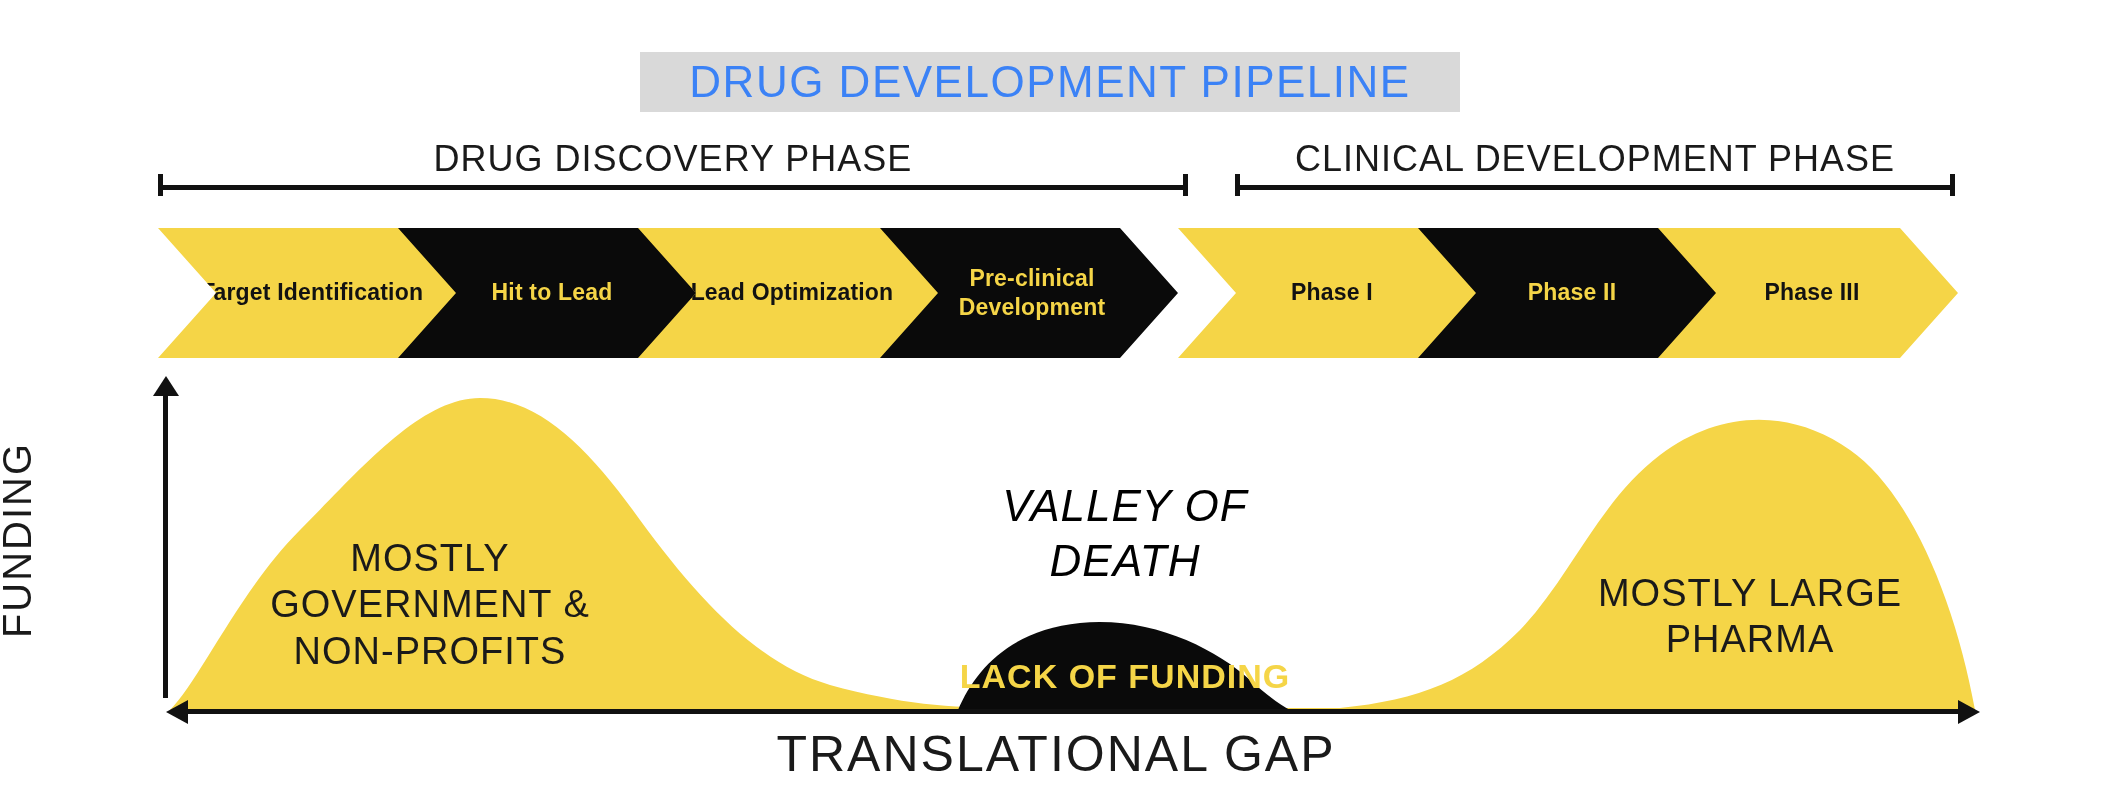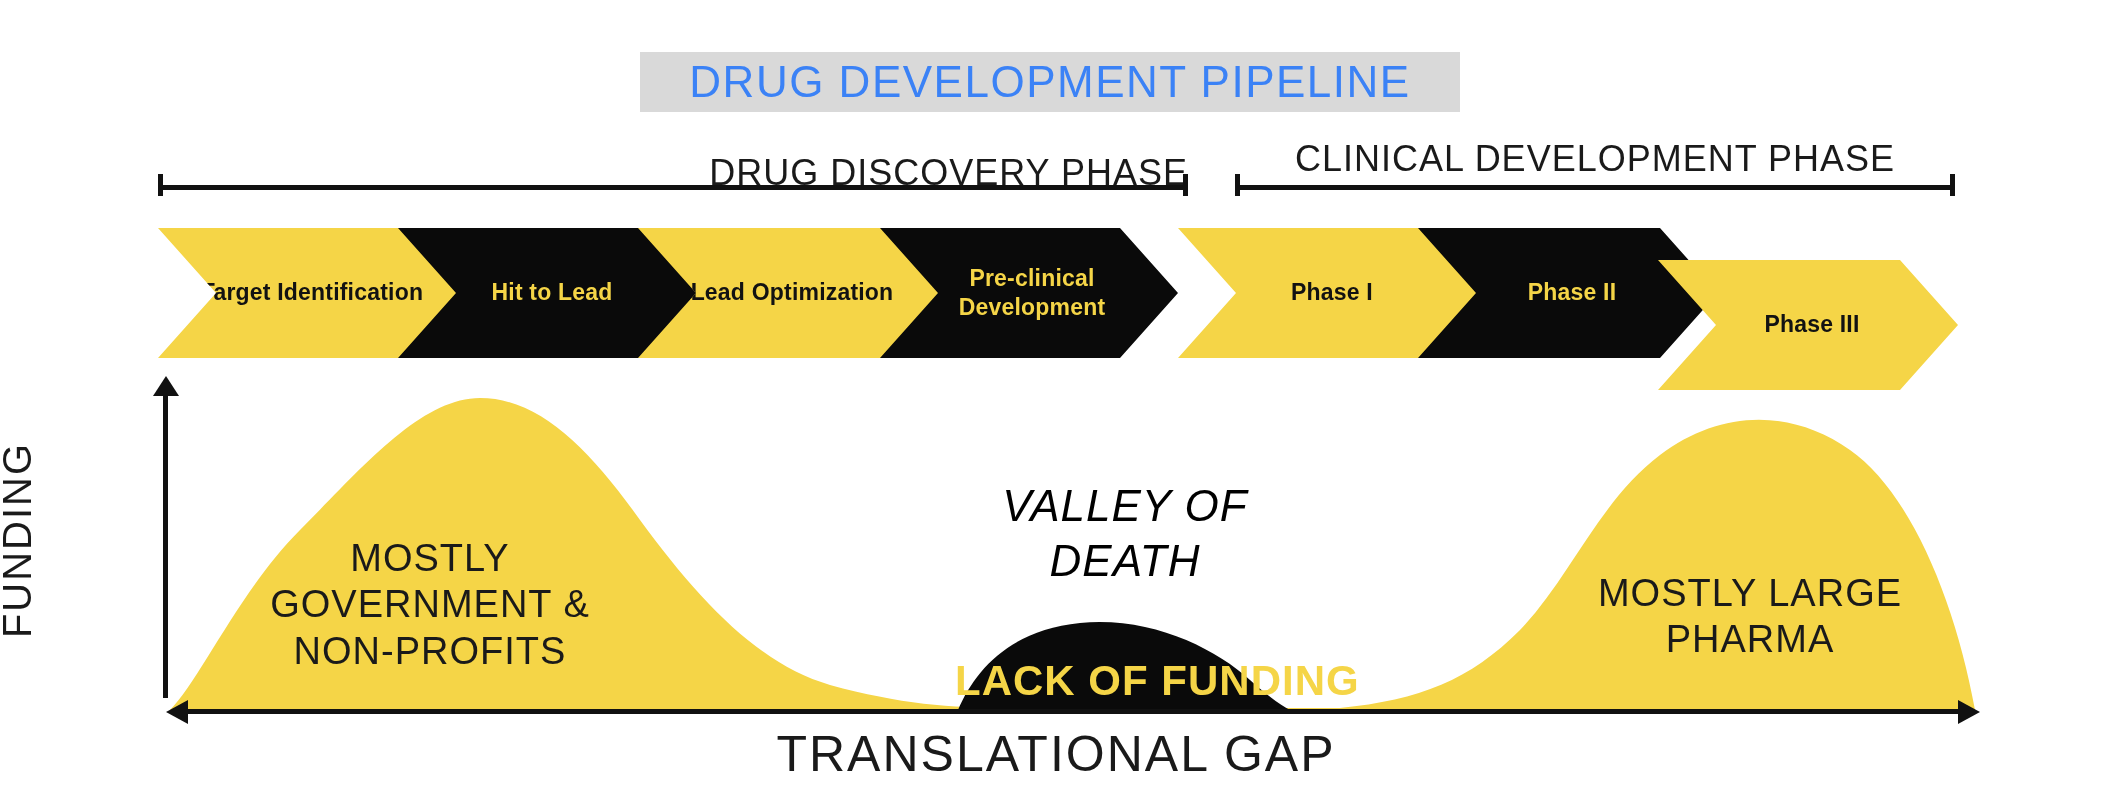--- a/index.html
+++ b/index.html
@@ -199,36 +199,36 @@
     font-style: italic;
     font-weight: 300;
     letter-spacing: 1px;
     color: #000000;
     line-height: 1.25;
     white-space: pre-line;
   }
   .lack-label {
     position: absolute;
     text-align: center;
-    font-size: 42px;
+    font-size: 34px;
     font-weight: 700;
     letter-spacing: 1px;
     color: #f5d547;
     white-space: nowrap;
   }
 </style>
 </head>
 <body>
 
 <div id="canvas">
 
   <div class="title-band"></div>
   <div class="title-text">DRUG DEVELOPMENT PIPELINE</div>
 
-  <div class="bracket-label" style="left:158px; top:152px; width:1030px;text-align:right;">DRUG DISCOVERY PHASE</div>
+  <div class="bracket-label" style="left:158px; top:138px; width:1030px;">DRUG DISCOVERY PHASE</div>
   <div class="bracket-rule" style="left:158px; top:185px; width:1030px;"></div>
   <div class="bracket-cap" style="left:158px; top:174px;"></div>
   <div class="bracket-cap" style="left:1183px; top:174px;"></div>
 
   <div class="bracket-label" style="left:1235px; top:138px; width:720px;">CLINICAL DEVELOPMENT PHASE</div>
   <div class="bracket-rule" style="left:1235px; top:185px; width:720px;"></div>
   <div class="bracket-cap" style="left:1235px; top:174px;"></div>
   <div class="bracket-cap" style="left:1950px; top:174px;"></div>
 
   <div class="chev-row">
@@ -246,21 +246,21 @@
     <div class="chev chev-yellow" style="left:638px; width:300px;">
       <span class="chev-label">Lead
 Optimization</span>
     </div>
     <div class="chev chev-yellow" style="left:1178px; width:300px;">
       <span class="chev-label">Phase I</span>
     </div>
     <div class="chev chev-black" style="left:1418px; width:300px;">
       <span class="chev-label">Phase II</span>
     </div>
-    <div class="chev chev-yellow" style="left:1658px; width:300px;margin-top:32px;">
+    <div class="chev chev-yellow" style="left:1658px; width:300px;">
       <span class="chev-label">Phase III</span>
     </div>
   </div>
 
   <div class="chart">
 
     <svg class="curve-svg" viewBox="0 0 2112 335" preserveAspectRatio="none">
 
       <path fill="#f5d547" d="M 170,330
            C 200,300 240,210 300,150

